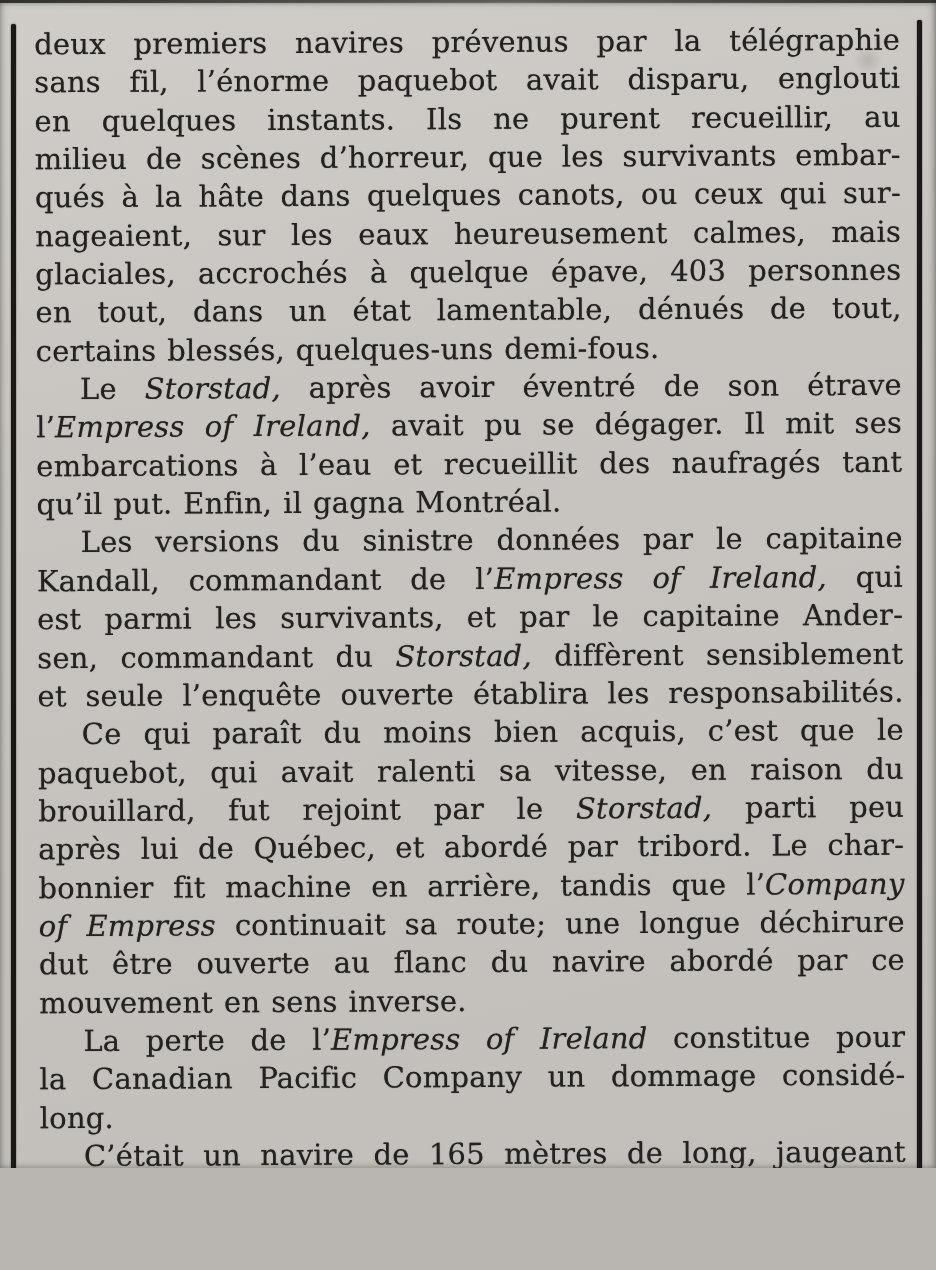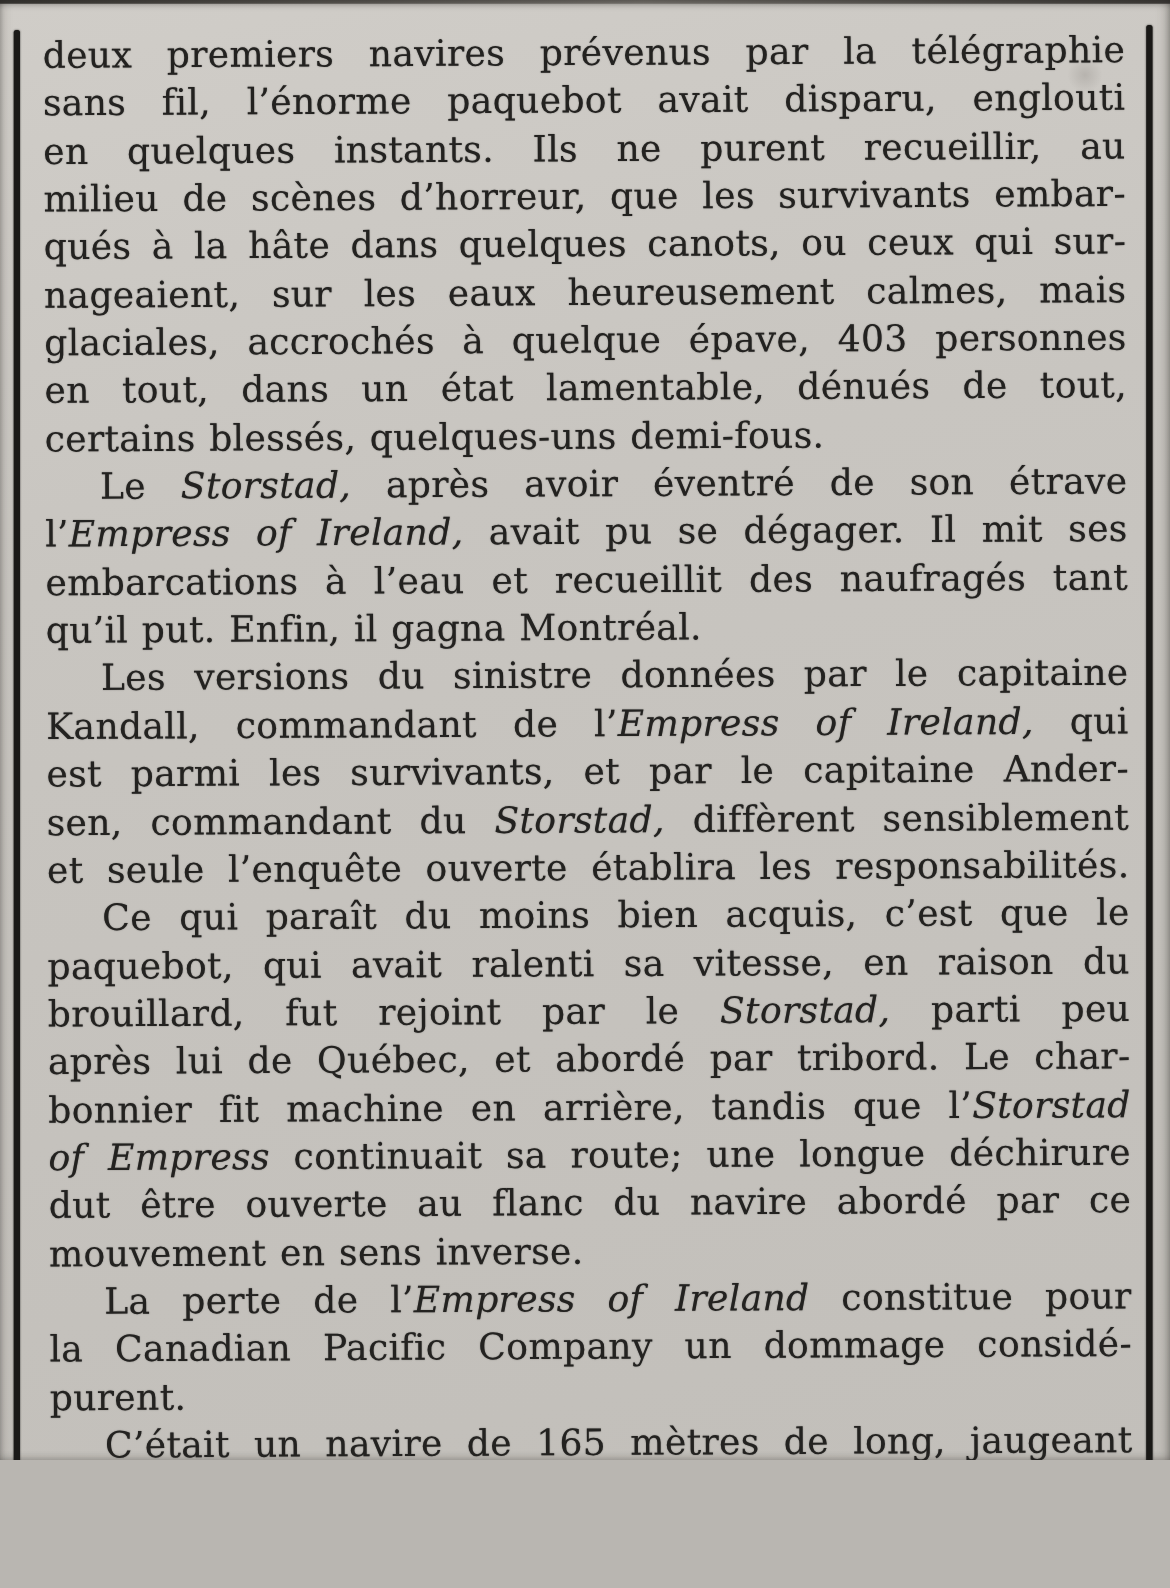--- a/index.html
+++ b/index.html
@@ -92,23 +92,23 @@
       <div class="line last"><span>qu’il put. Enfin, il gagna Montréal.</span></div>
       <div class="line indent"><span>Les versions du sinistre données par le capitaine</span></div>
       <div class="line"><span>Kandall, commandant de l’</span><span class="it">Empress of Ireland,</span><span> qui</span></div>
       <div class="line"><span>est parmi les survivants, et par le capitaine Ander-</span></div>
       <div class="line"><span>sen, commandant du </span><span class="it">Storstad,</span><span> diffèrent sensiblement</span></div>
       <div class="line"><span>et seule l’enquête ouverte établira les responsabilités.</span></div>
       <div class="line indent"><span>Ce qui paraît du moins bien acquis, c’est que le</span></div>
       <div class="line"><span>paquebot, qui avait ralenti sa vitesse, en raison du</span></div>
       <div class="line"><span>brouillard, fut rejoint par le </span><span class="it">Storstad,</span><span> parti peu</span></div>
       <div class="line"><span>après lui de Québec, et abordé par tribord. Le char-</span></div>
-      <div class="line"><span>bonnier fit machine en arrière, tandis que l’</span><span class="it">Storstad</span></div>
+      <div class="line"><span>bonnier fit machine en arrière, tandis que l’</span><span class="it">Company</span></div>
       <div class="line"><span class="it">of Empress</span><span> continuait sa route; une longue déchirure</span></div>
       <div class="line"><span>dut être ouverte au flanc du navire abordé par ce</span></div>
       <div class="line last"><span>mouvement en sens inverse.</span></div>
       <div class="line indent"><span>La perte de l’</span><span class="it">Empress of Ireland</span><span> constitue pour</span></div>
       <div class="line"><span>la Canadian Pacific Company un dommage considé-</span></div>
-      <div class="line last"><span>purent.</span></div>
+      <div class="line last"><span>long.</span></div>
       <div class="line indent"><span>C’était un navire de 165 mètres de long, jaugeant</span></div>
       <div class="line"><span>14.191 tonneaux, à la fois luxueux, solide et rapide,</span></div>
     </div>
 </div>
 
 </body></html>

